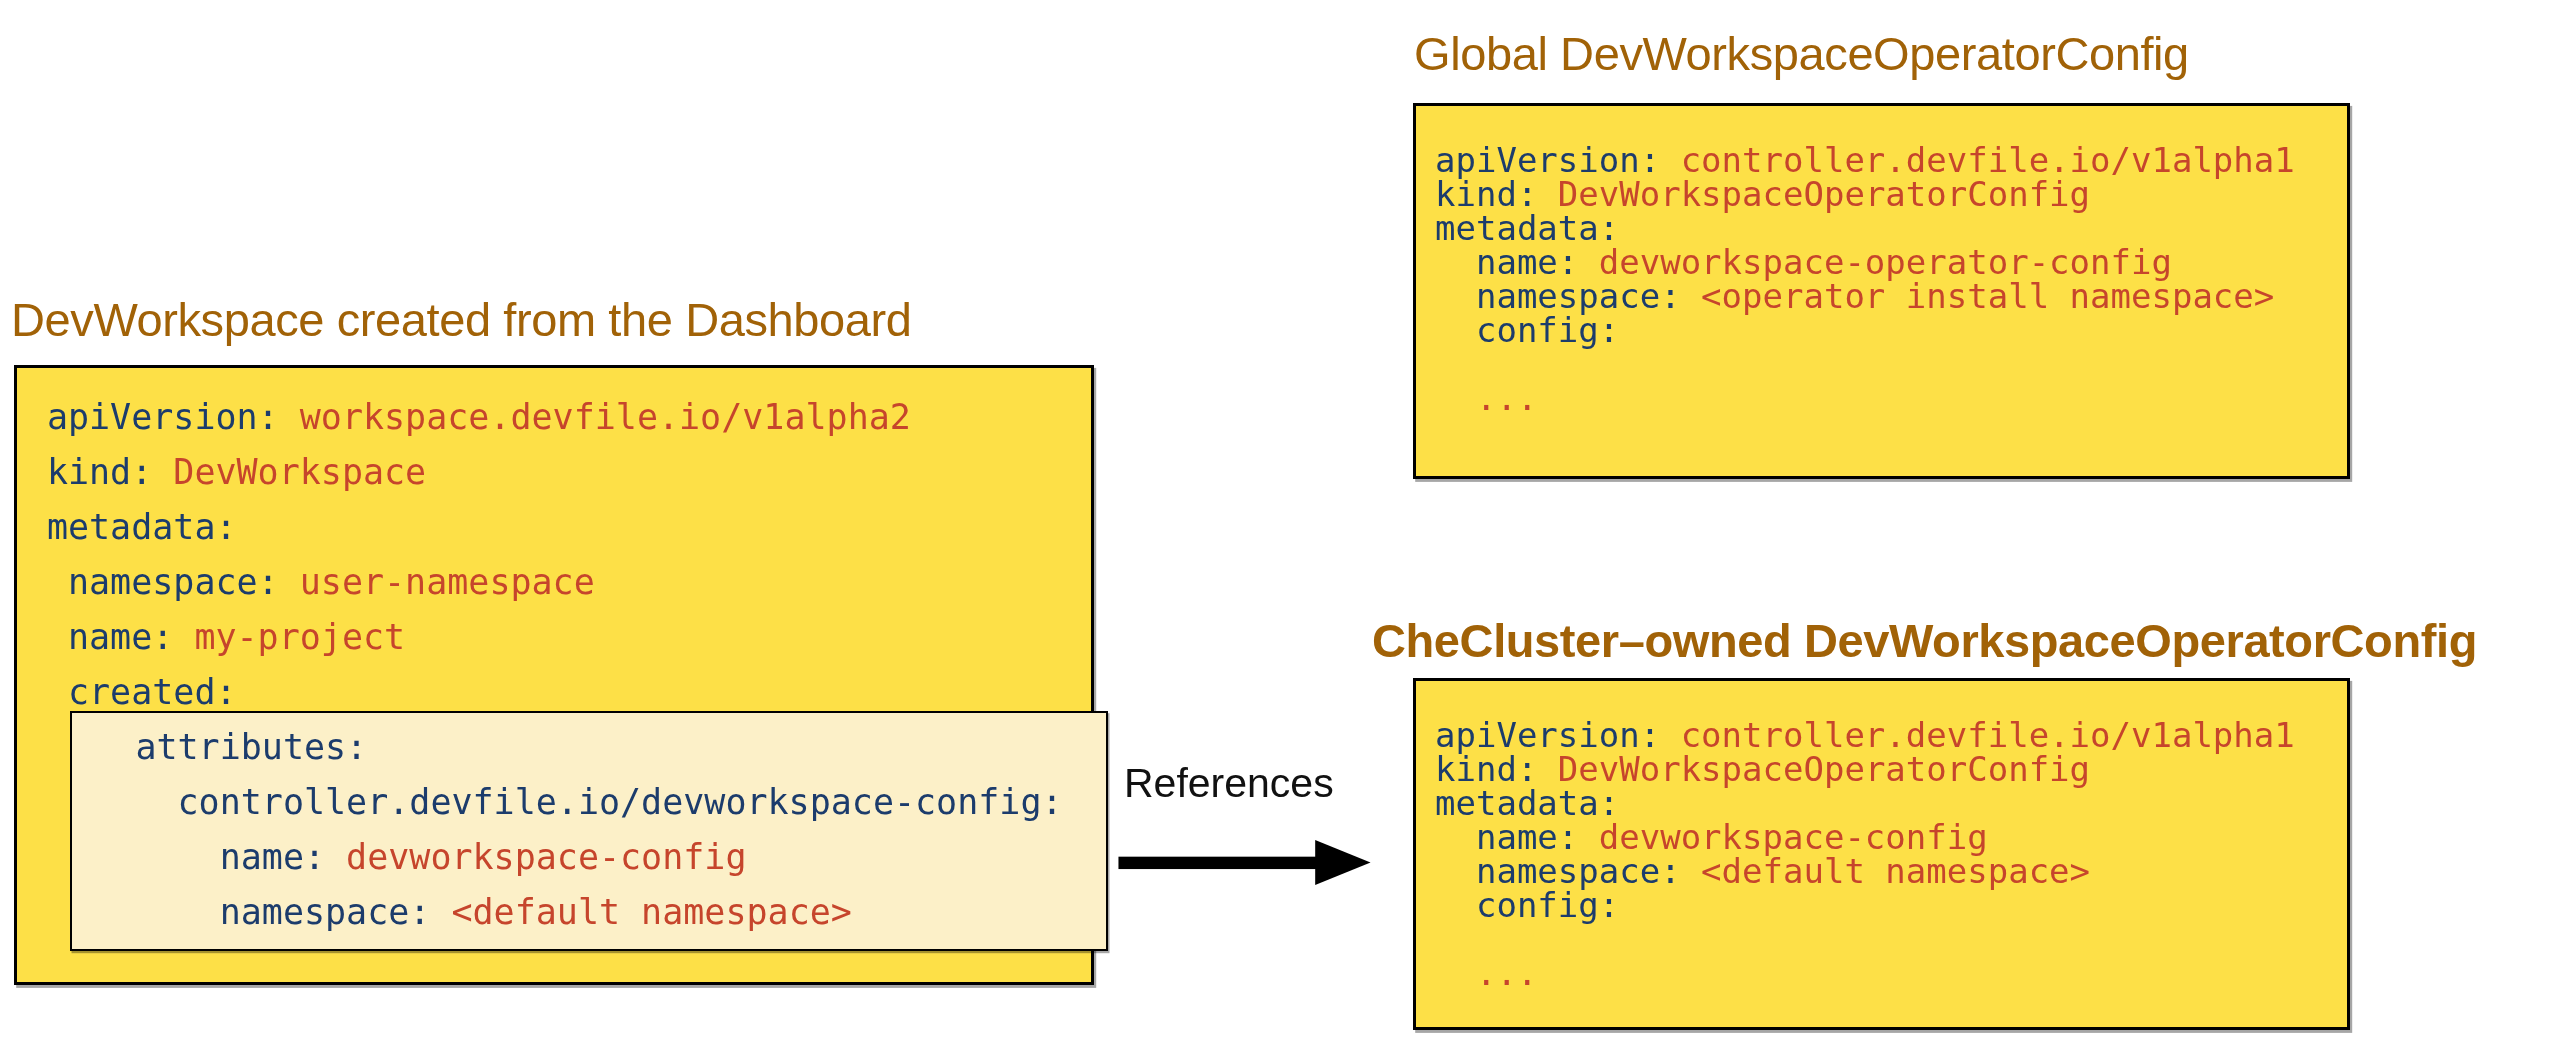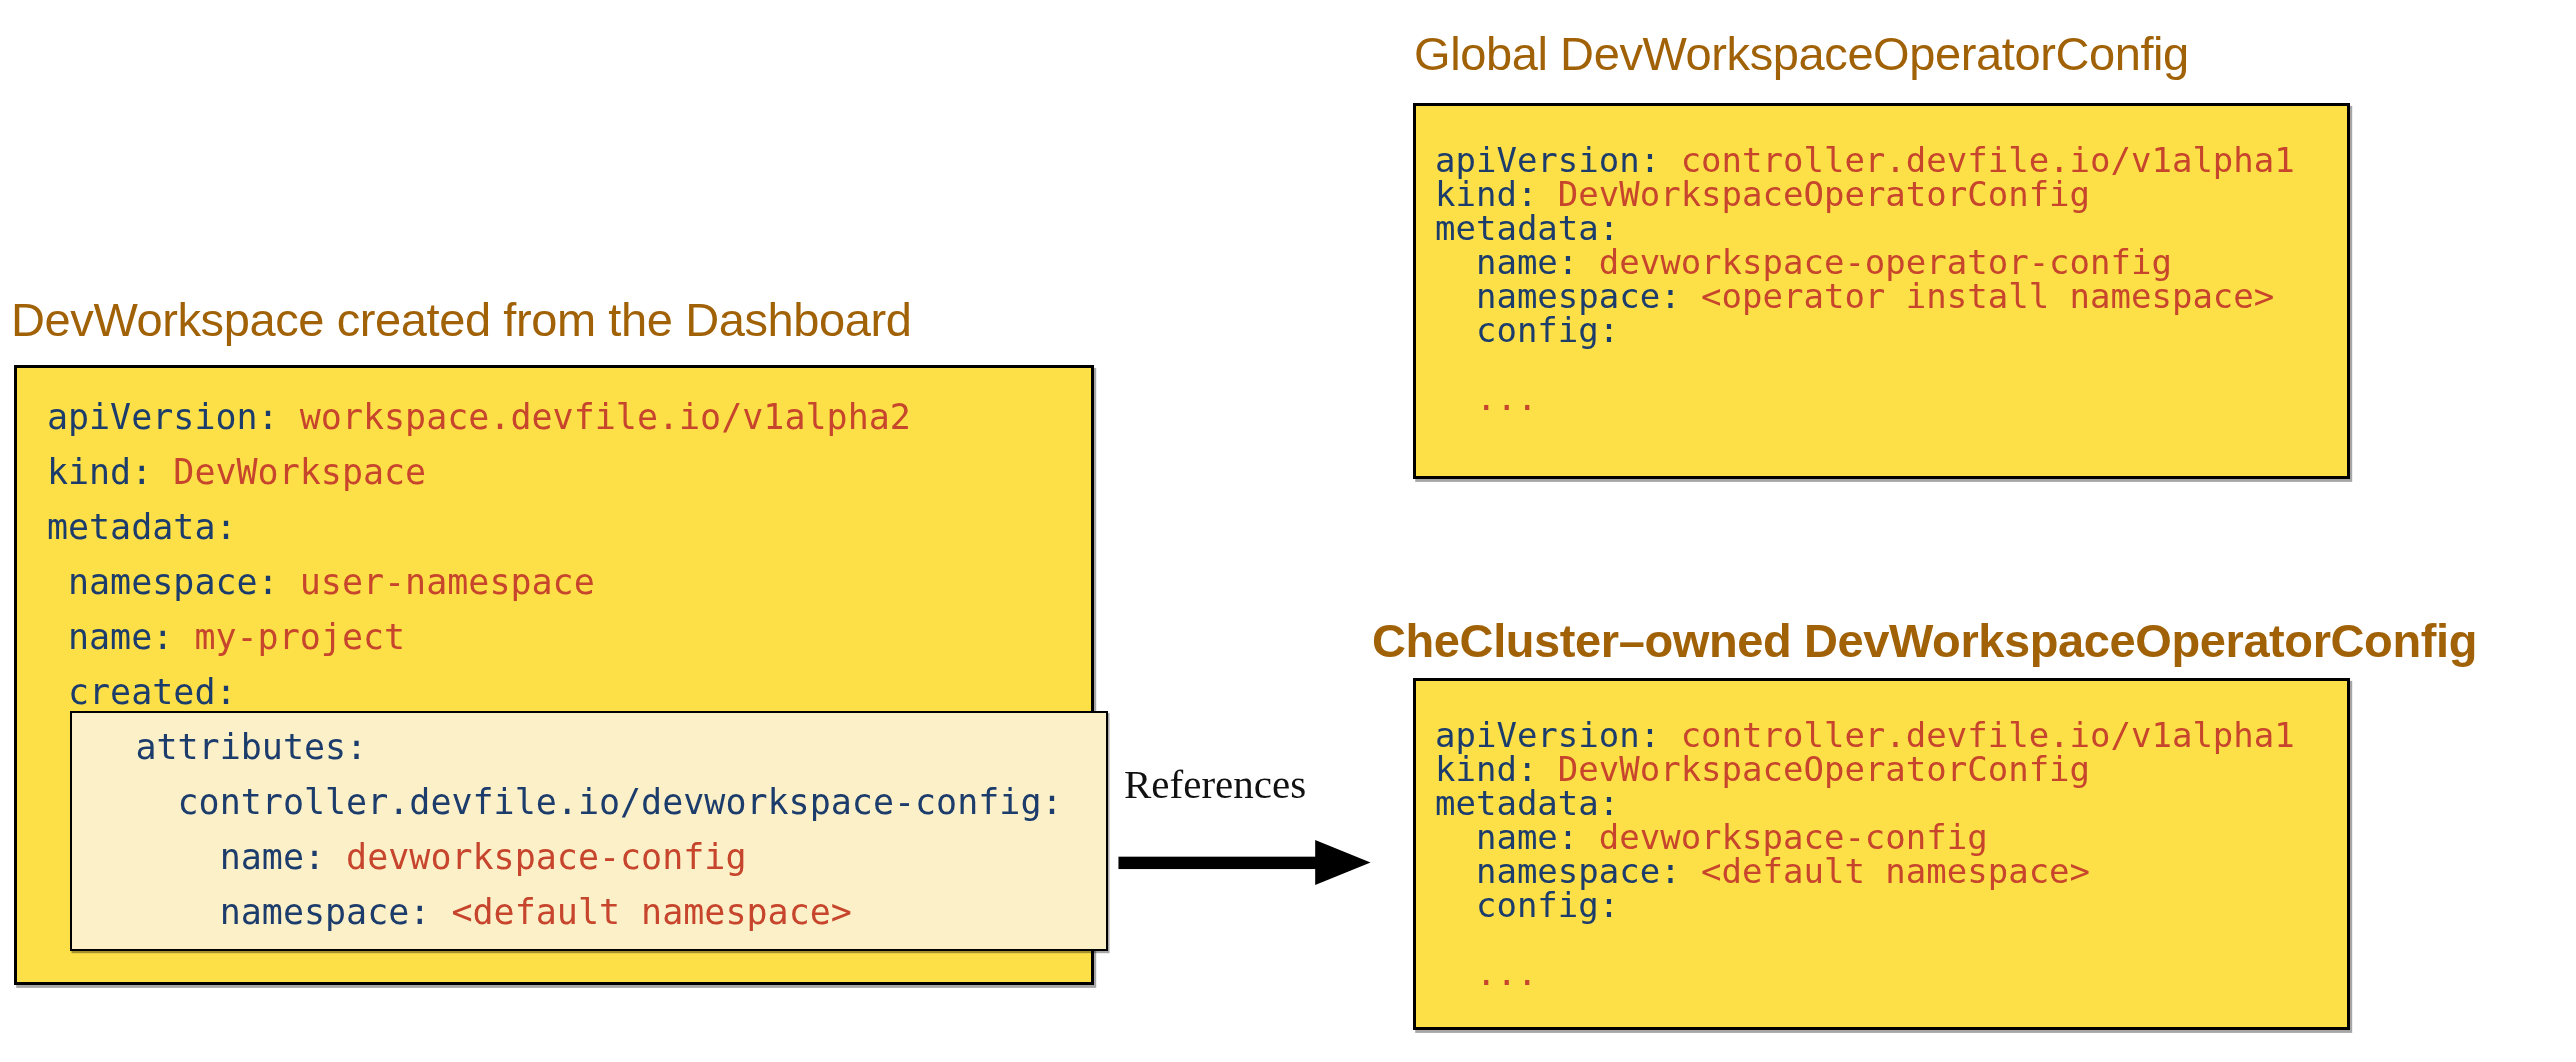--- a/index.html
+++ b/index.html
@@ -52,21 +52,20 @@
     background:#fcf0c8;
     border:2.9px solid #000000;
     box-shadow:1.5px 2.2px 0 rgba(0,0,0,0.35);
   }
   .ref-label{
     position:absolute;
     left:1124px;top:760px;
     font-size:41px;
     color:#111111;
     white-space:nowrap;
-    font-family:Liberation Serif, serif;
   }
   .arrow-svg{
     position:absolute;
     left:1116px;top:837px;
   }
   .t-left{left:11px;top:292px;}
   .t-rt{left:1414px;top:26.4px;}
   .t-rb{left:1372px;top:613px;font-weight:bold;}
   .box-left{left:5.9px;top:365px;width:1080px;height:620px;margin-left:8px;}
   .box-rt{left:1413px;top:103px;width:937px;height:376px;}

